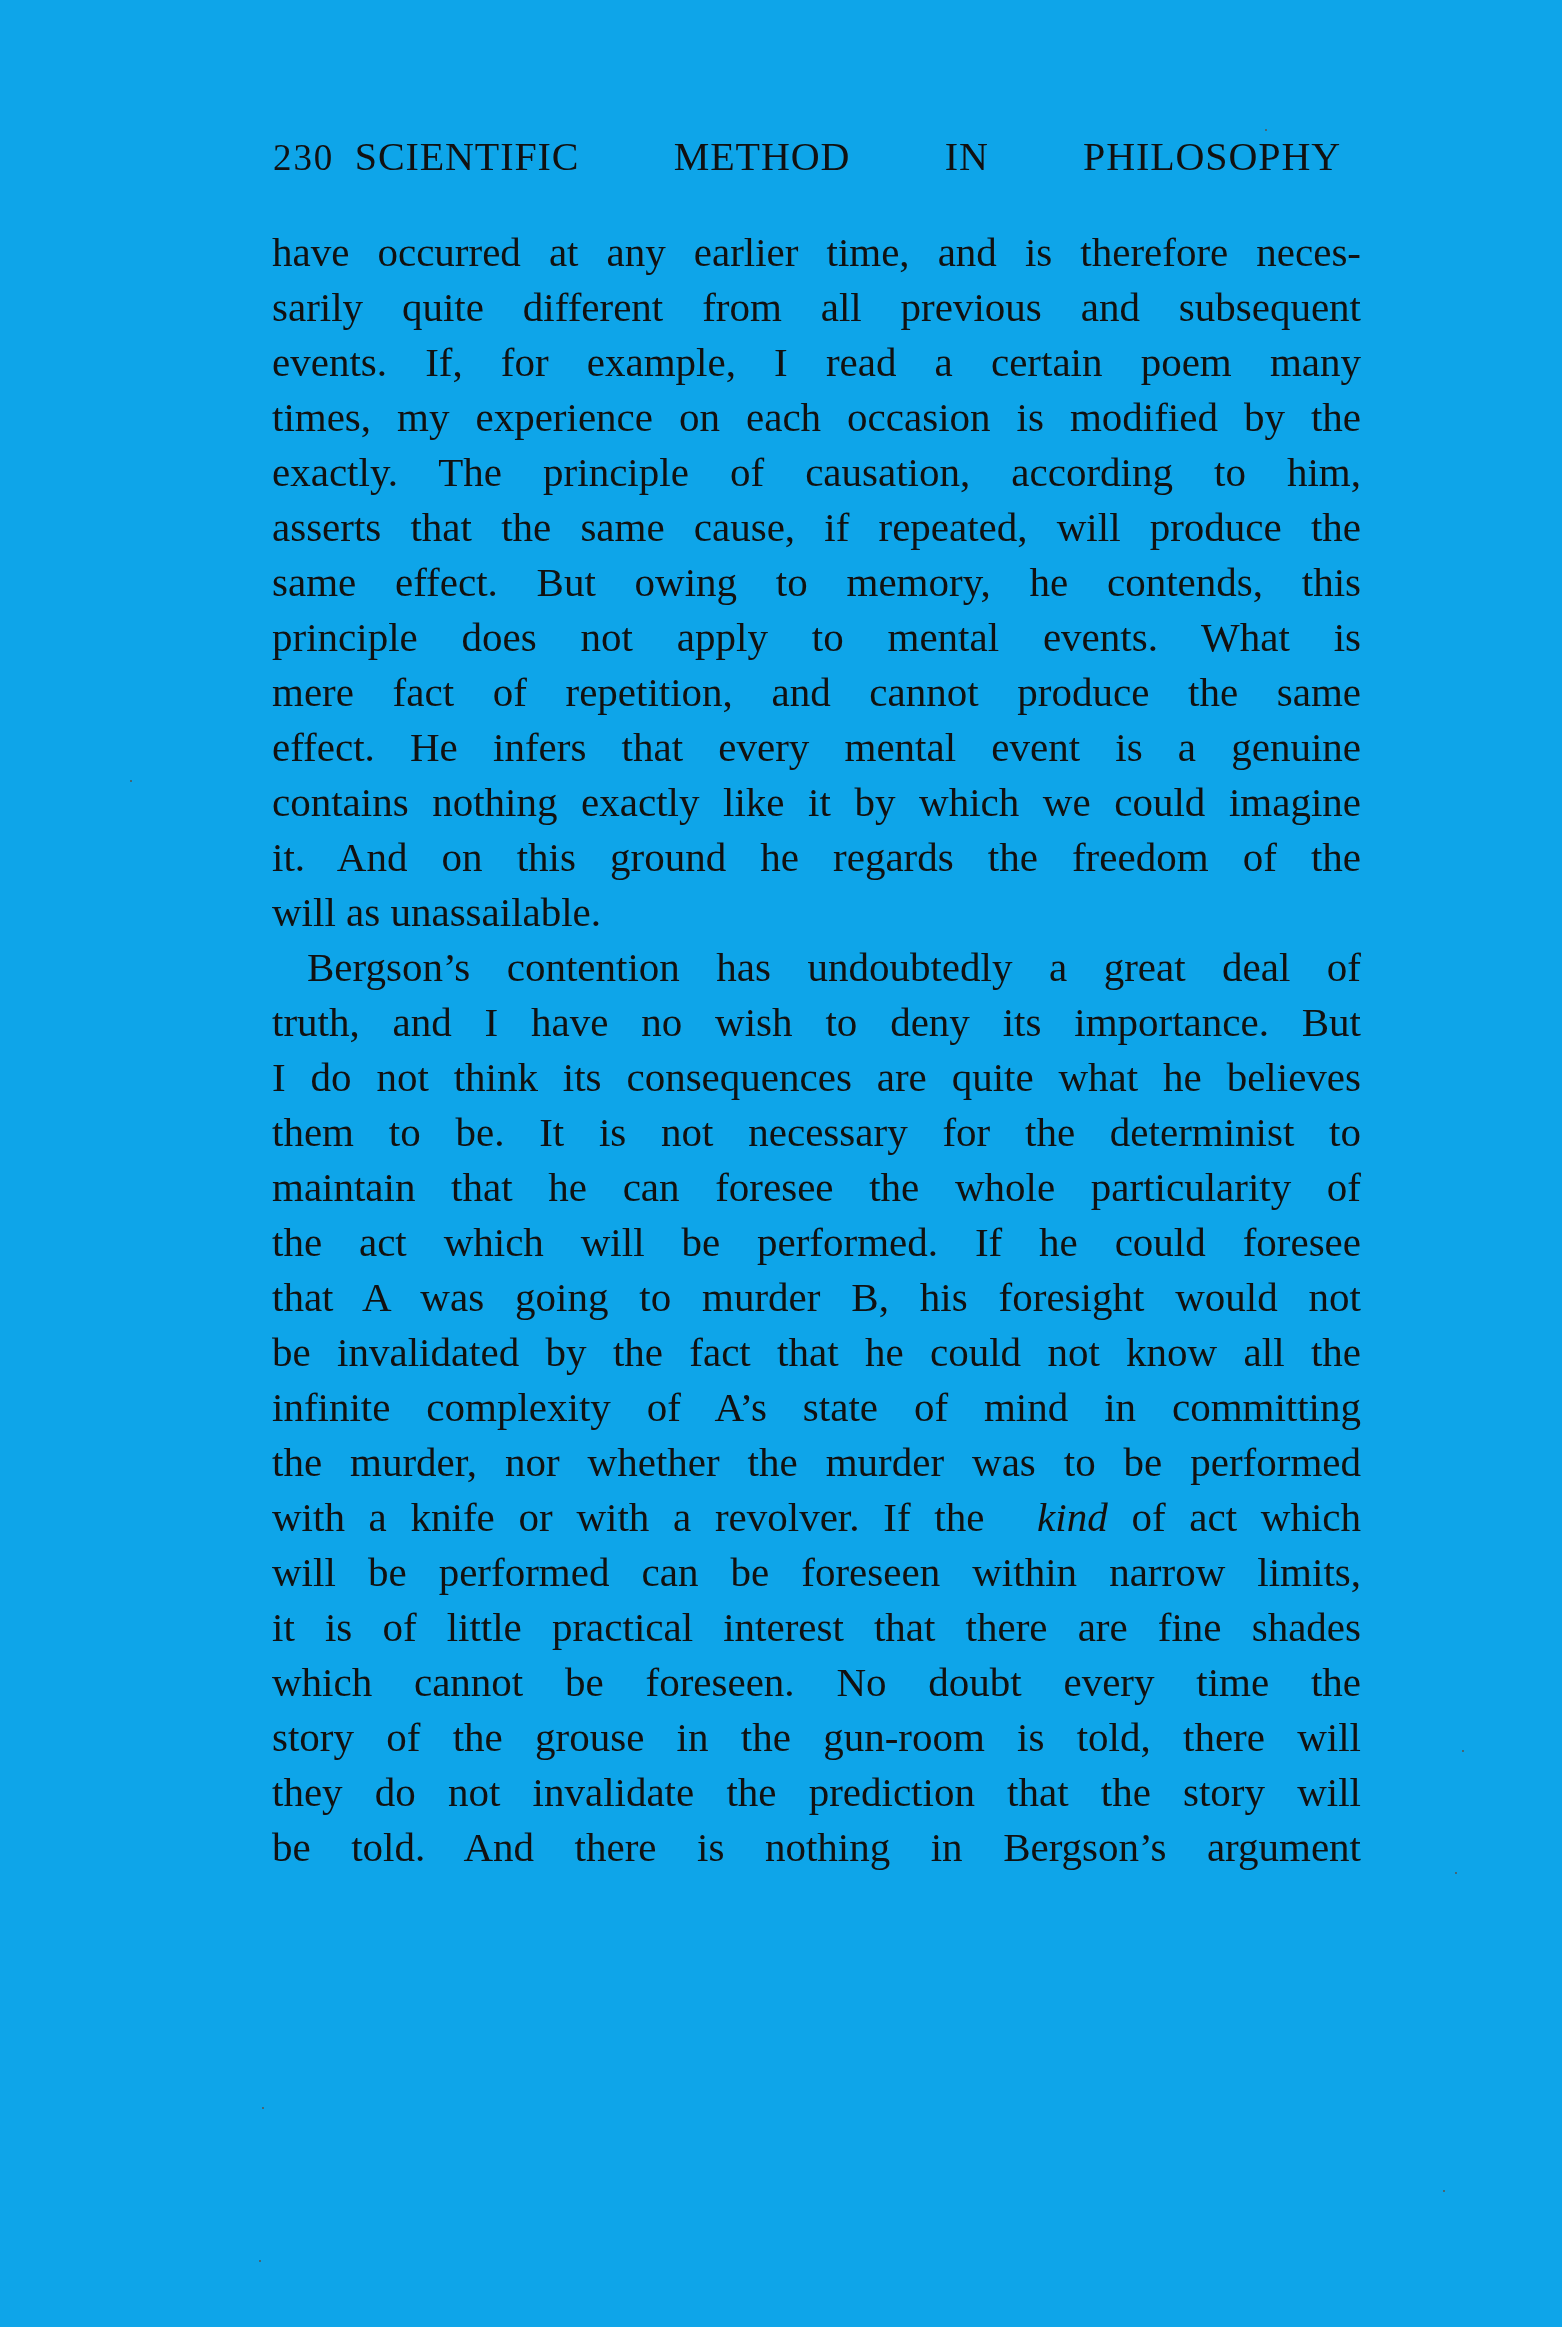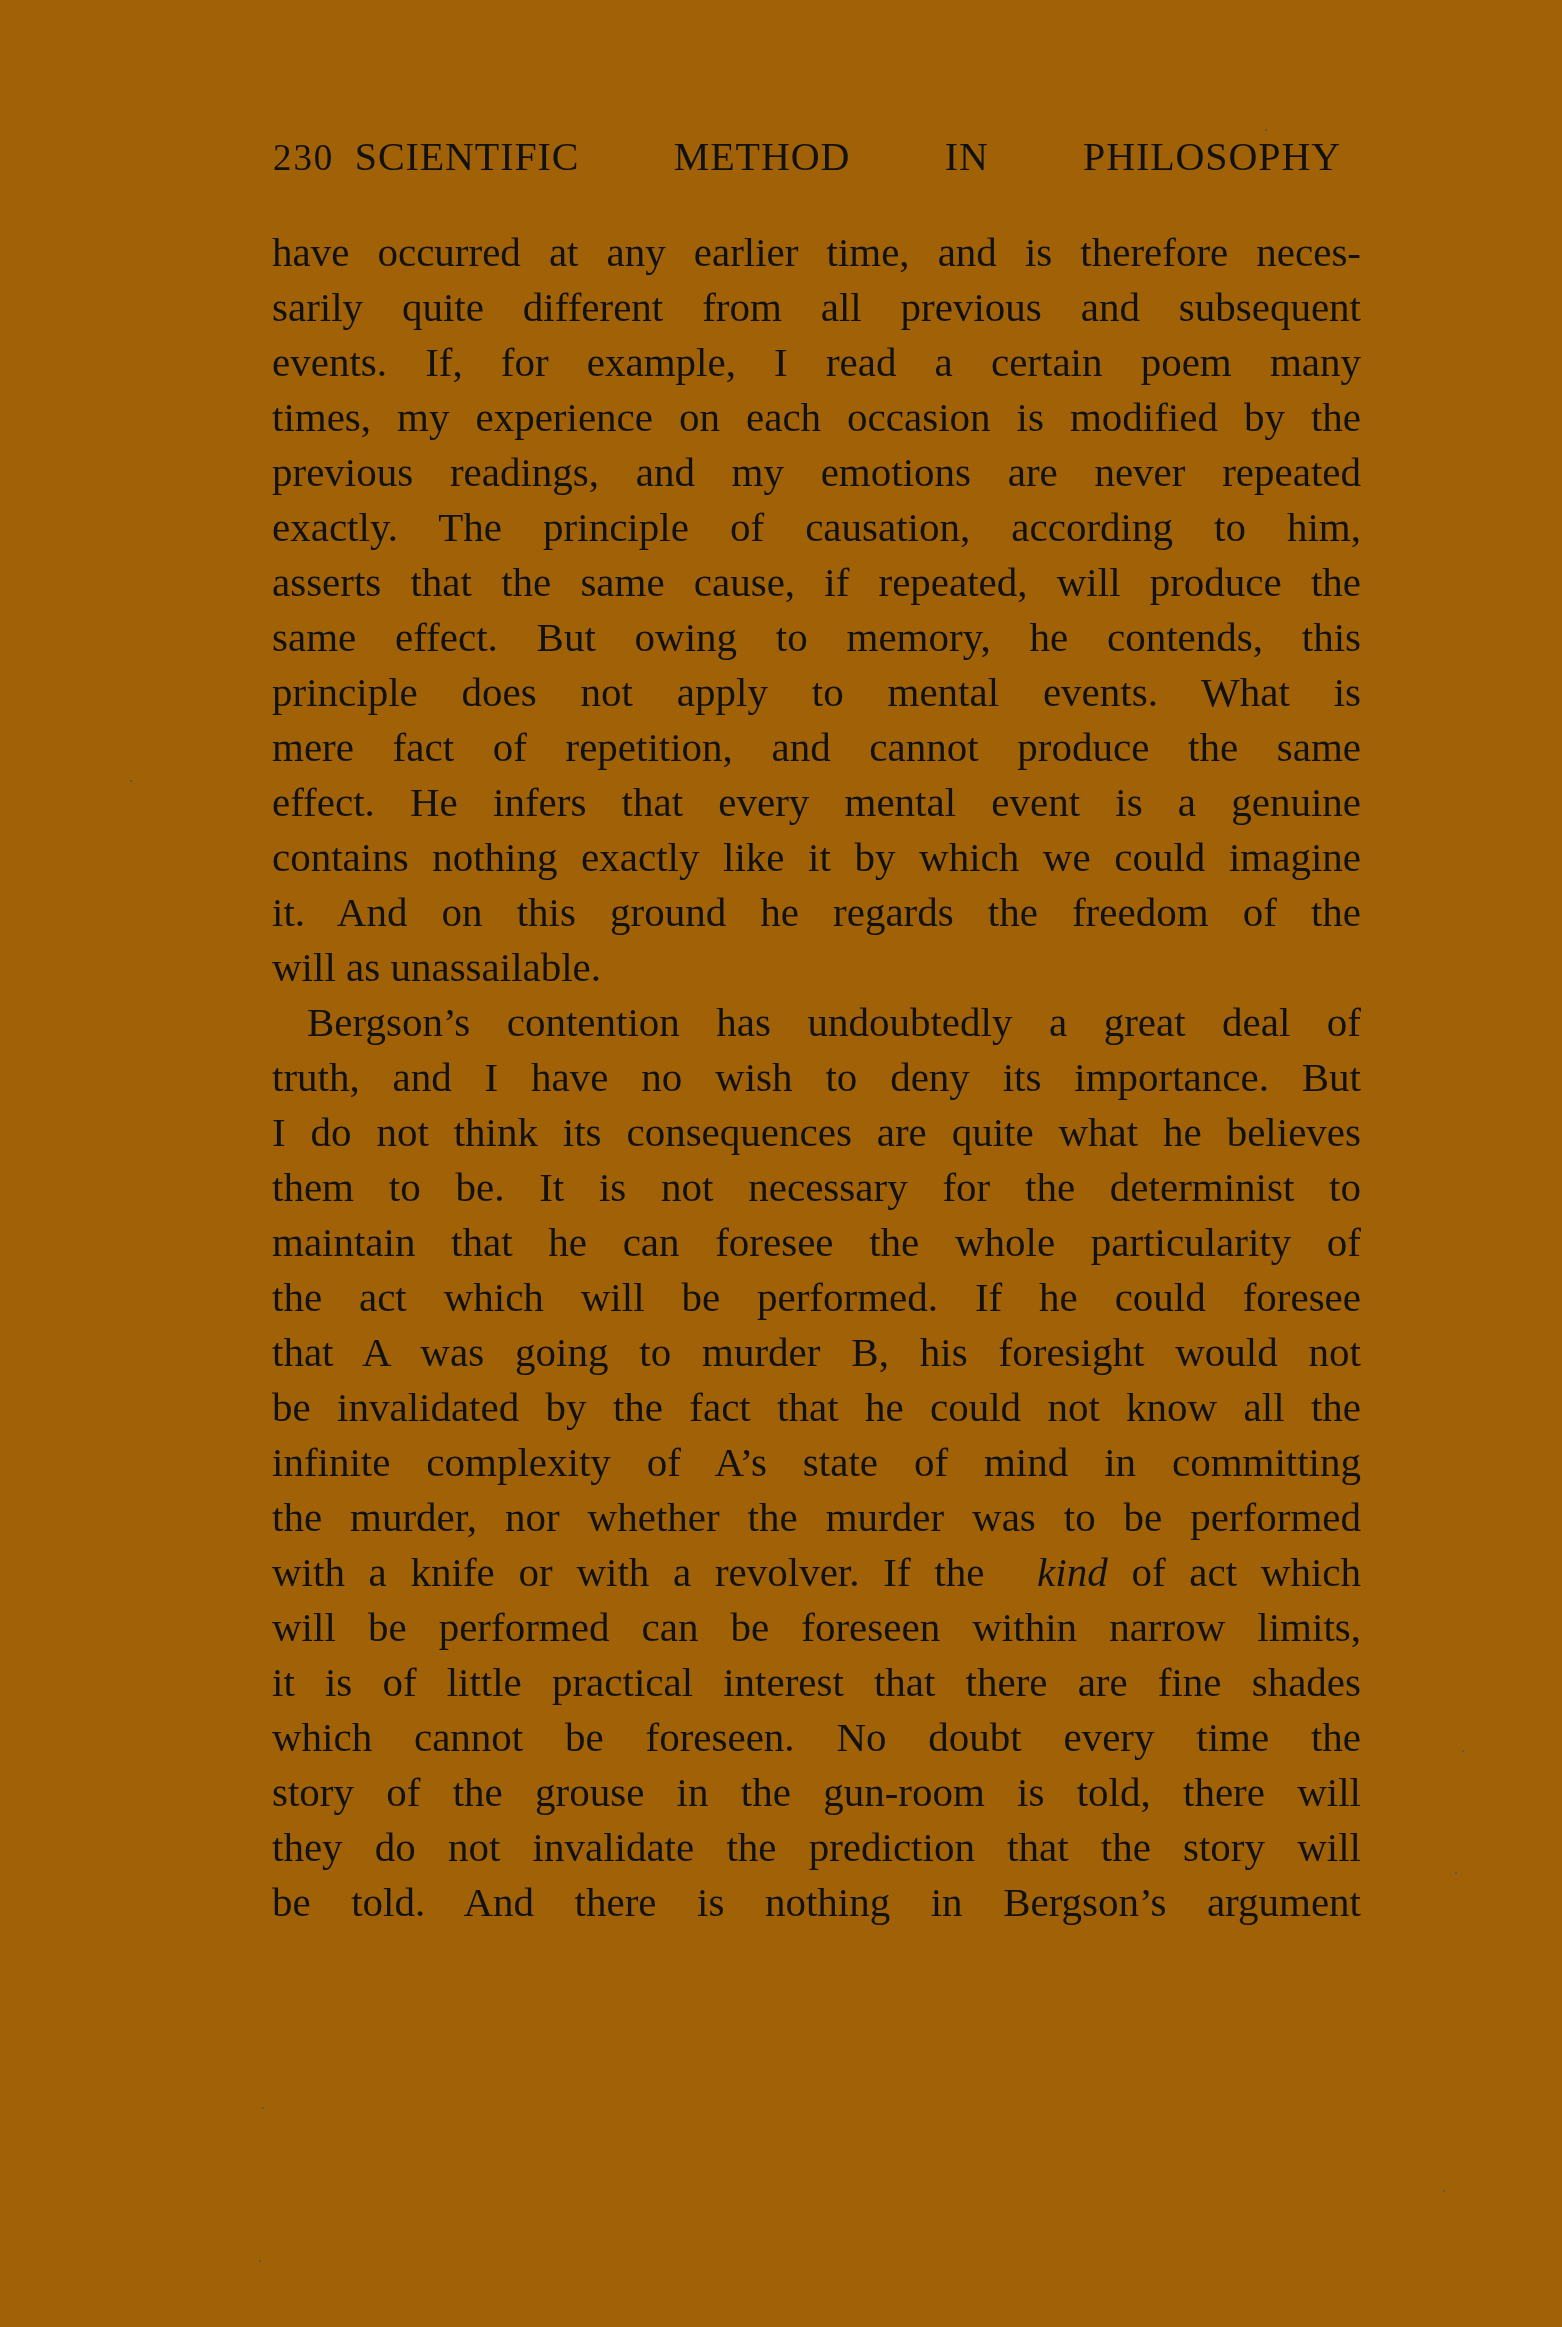--- a/index.html
+++ b/index.html
@@ -13,21 +13,21 @@
       position: relative;
       overflow: hidden;
       color: #111111;
       font-family: "Liberation Serif", "DejaVu Serif", serif;
     }
     .page {
       position: absolute;
       left: 0; top: 0;
       width: 1563px;
       height: 2327px;
-      background: #a16207;
+      background: #0ea5e9;
     }
     .running-head {
       position: absolute;
       left: 273px;
       top: 131px;
       width: 1068px;
       height: 52px;
       font-size: 40px;
       line-height: 52px;
       white-space: nowrap;
@@ -93,21 +93,20 @@
     <span class="running-title">SCIENTIFIC METHOD IN PHILOSOPHY</span>
   </div>
 
   <div class="body-text">
 
     <div class="paragraph">
       <span class="line">have occurred at any earlier time, and is therefore neces-</span>
       <span class="line">sarily quite different from all previous and subsequent</span>
       <span class="line">events. If, for example, I read a certain poem many</span>
       <span class="line">times, my experience on each occasion is modified by the</span>
-      <span class="line">previous readings, and my emotions are never repeated</span>
       <span class="line">exactly. The principle of causation, according to him,</span>
       <span class="line">asserts that the same cause, if repeated, will produce the</span>
       <span class="line">same effect. But owing to memory, he contends, this</span>
       <span class="line">principle does not apply to mental events. What is</span>
       <span class="line">mere fact of repetition, and cannot produce the same</span>
       <span class="line">effect. He infers that every mental event is a genuine</span>
       <span class="line">contains nothing exactly like it by which we could imagine</span>
       <span class="line">it. And on this ground he regards the freedom of the</span>
       <span class="line last">will as unassailable.</span>
     </div>

